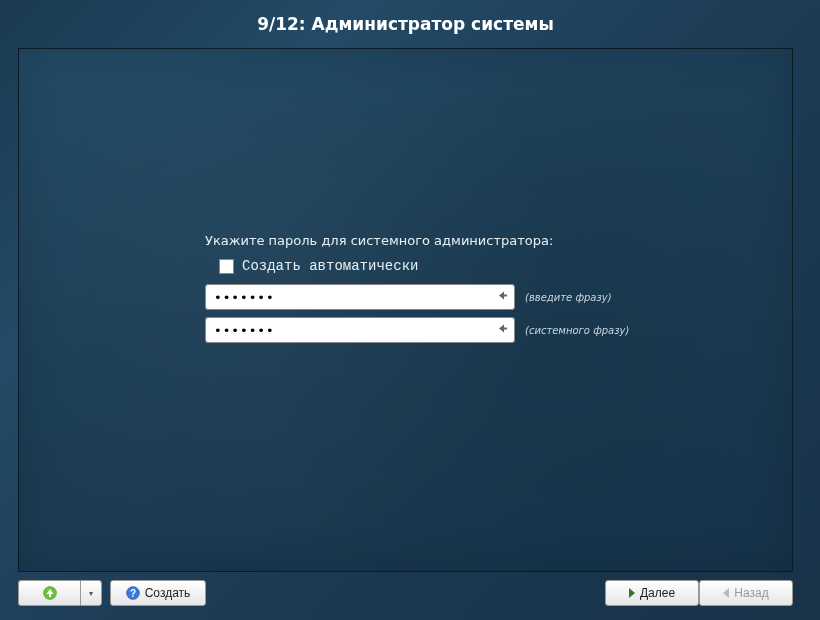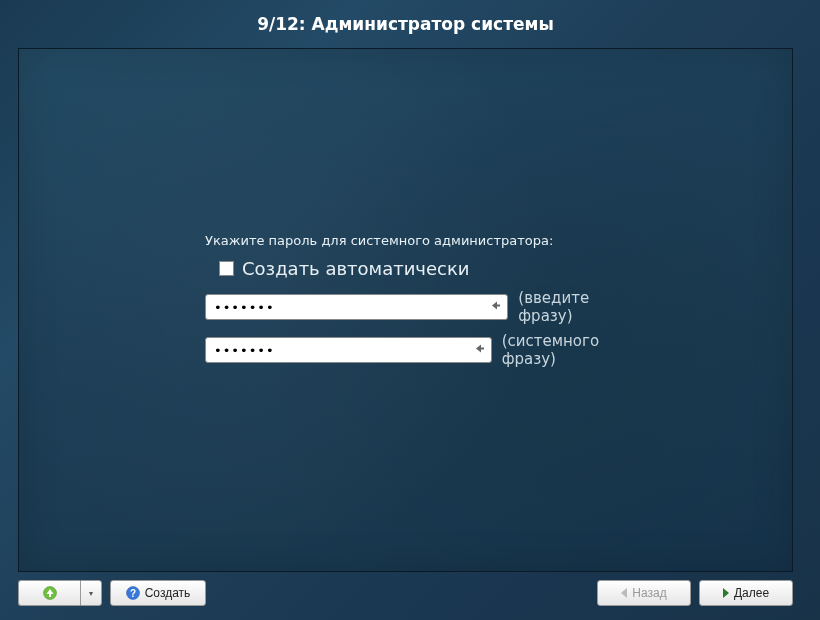--- a/index.html
+++ b/index.html
@@ -59,21 +59,22 @@
       width: 15px;
       height: 15px;
       background: #ffffff;
       border: 1px solid #888;
       margin-right: 8px;
       margin-left: 14px;
       display: inline-block;
     }
     .checkbox-label {
       color: #e8f0f5;
-      font-size: 18px;
+      font-size: 14px;
+      font-family: Liberation Mono, monospace;
     }
     .input-row {
       display: flex;
       align-items: center;
       margin-bottom: 7px;
     }
     .text-input-wrap {
       position: relative;
       width: 310px;
       height: 26px;
@@ -99,21 +100,22 @@
       right: 6px;
       top: 50%;
       transform: translateY(-50%);
       color: #555;
       font-size: 11px;
       pointer-events: none;
     }
     .input-hint {
       margin-left: 10px;
       color: #c8d6de;
-      font-size: 15px;
+      font-size: 10px;
+      font-style: italic;
     }
     .bottom-bar {
       position: absolute;
       left: 18px;
       right: 18px;
       bottom: 14px;
       height: 26px;
       display: flex;
       align-items: center;
     }
@@ -264,23 +266,23 @@
         <svg width="14" height="14" viewBox="0 0 14 14">
           <circle cx="7" cy="7" r="6.5" fill="#3878d8" stroke="#2858a8" stroke-width="0.5"></circle>
           <text x="7" y="10.5" font-size="10" font-weight="bold" fill="#fff" text-anchor="middle" font-family="Arial">?</text>
         </svg>
       </span>
       <span>Создать</span>
     </button>
 
     <div class="spacer"></div>
 
+    <button class="btn btn-next">
+      <span class="tri-right"></span>
+      <span>Далее</span>
+    </button>
+
     <button class="btn btn-back disabled">
       <span class="tri-left dim"></span>
       <span>Назад</span>
     </button>
-
-    <button class="btn btn-next">
-      <span class="tri-right"></span>
-      <span>Далее</span>
-    </button>
   </div>
 </div>
 
 </body></html>

